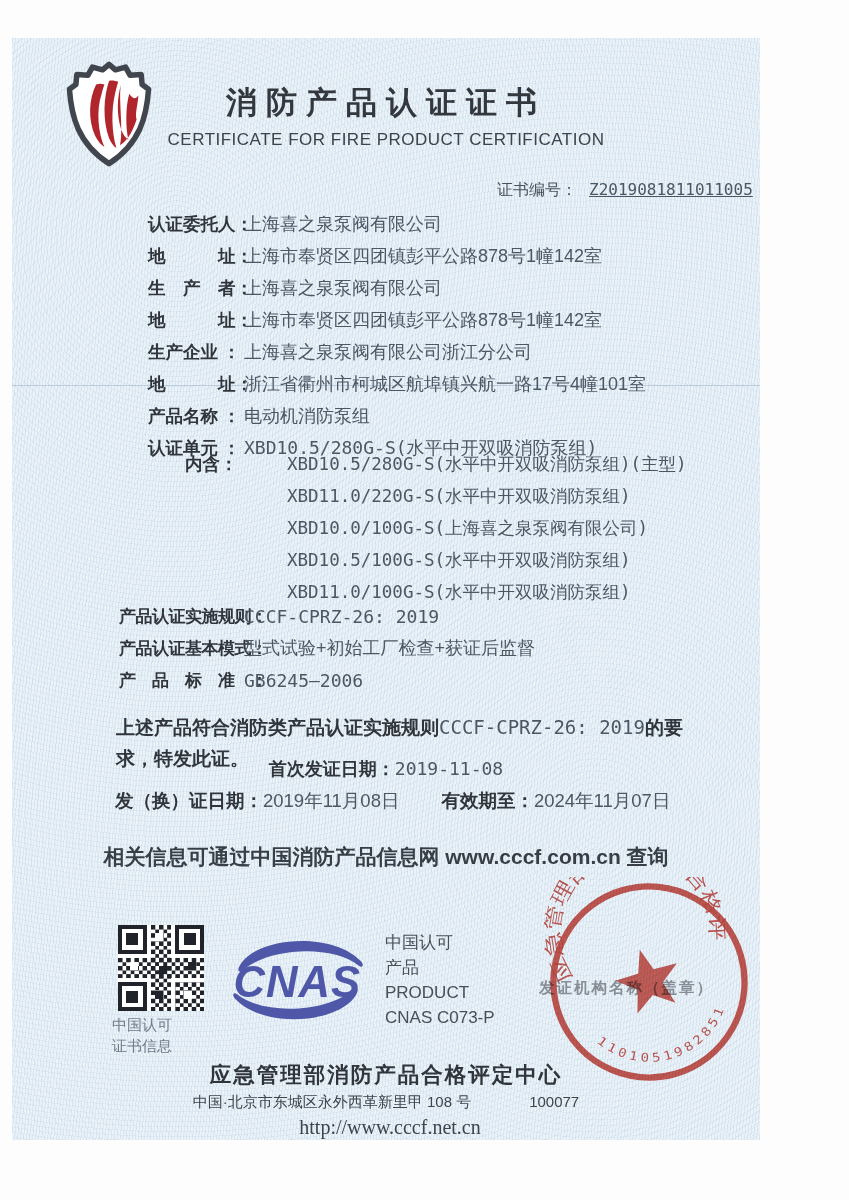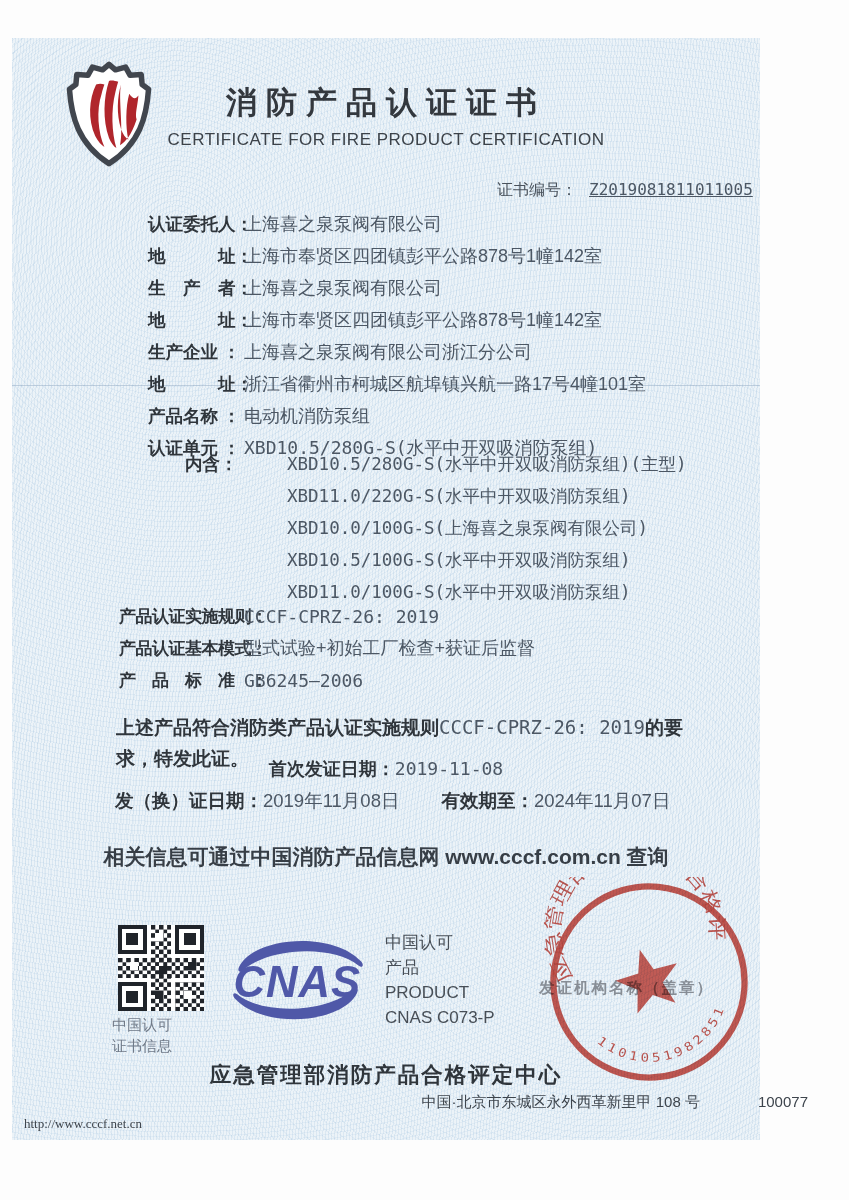--- a/index.html
+++ b/index.html
@@ -50,24 +50,24 @@
   
   .qr{position:absolute;left:106px;top:887px;width:86px;height:86px;}
   .qrcap{position:absolute;left:100px;top:976px;width:110px;font-size:15px;line-height:21px;color:#707a88;}
   .cnas{position:absolute;left:210px;top:889px;width:152px;height:108px;}
   .acc{position:absolute;left:373px;top:892px;font-size:17px;line-height:25px;color:#474e56;}
   .sealwrap{position:absolute;left:532px;top:839px;width:210px;height:210px;mix-blend-mode:multiply;opacity:.92;}
   .issuer{position:absolute;left:527px;top:940px;font-size:15.5px;letter-spacing:2px;color:#878d95;font-weight:bold;}
 
   .orgname{position:absolute;left:0;top:1022px;width:100%;text-align:center;
            font-size:21.5px;font-weight:700;color:#2f353b;letter-spacing:2px;}
-  .addr{position:absolute;left:0;top:1055px;width:100%;text-align:right;font-size:15px;color:#3d444c;margin-left:48px;}
+  .addr{position:absolute;left:0;top:1055px;width:100%;text-align:center;font-size:15px;color:#3d444c;}
   .addr .post{margin-left:58px;}
-  .url{position:absolute;left:12px;top:1078px;width:100%;
-       font-family:"Liberation Serif",serif;font-size:13px;color:#3d444c;}
+  .url{position:absolute;left:4px;top:1078px;width:100%;text-align:center;
+       font-family:"Liberation Serif",serif;font-size:20px;color:#3d444c;}
 
   .logo{position:absolute;left:51px;top:20px;width:92px;height:112px;}
 </style>
 </head>
 <body>
 
 <div class="page">
   <div class="cert">
 
     <svg class="logo" viewBox="0 0 100 120">

